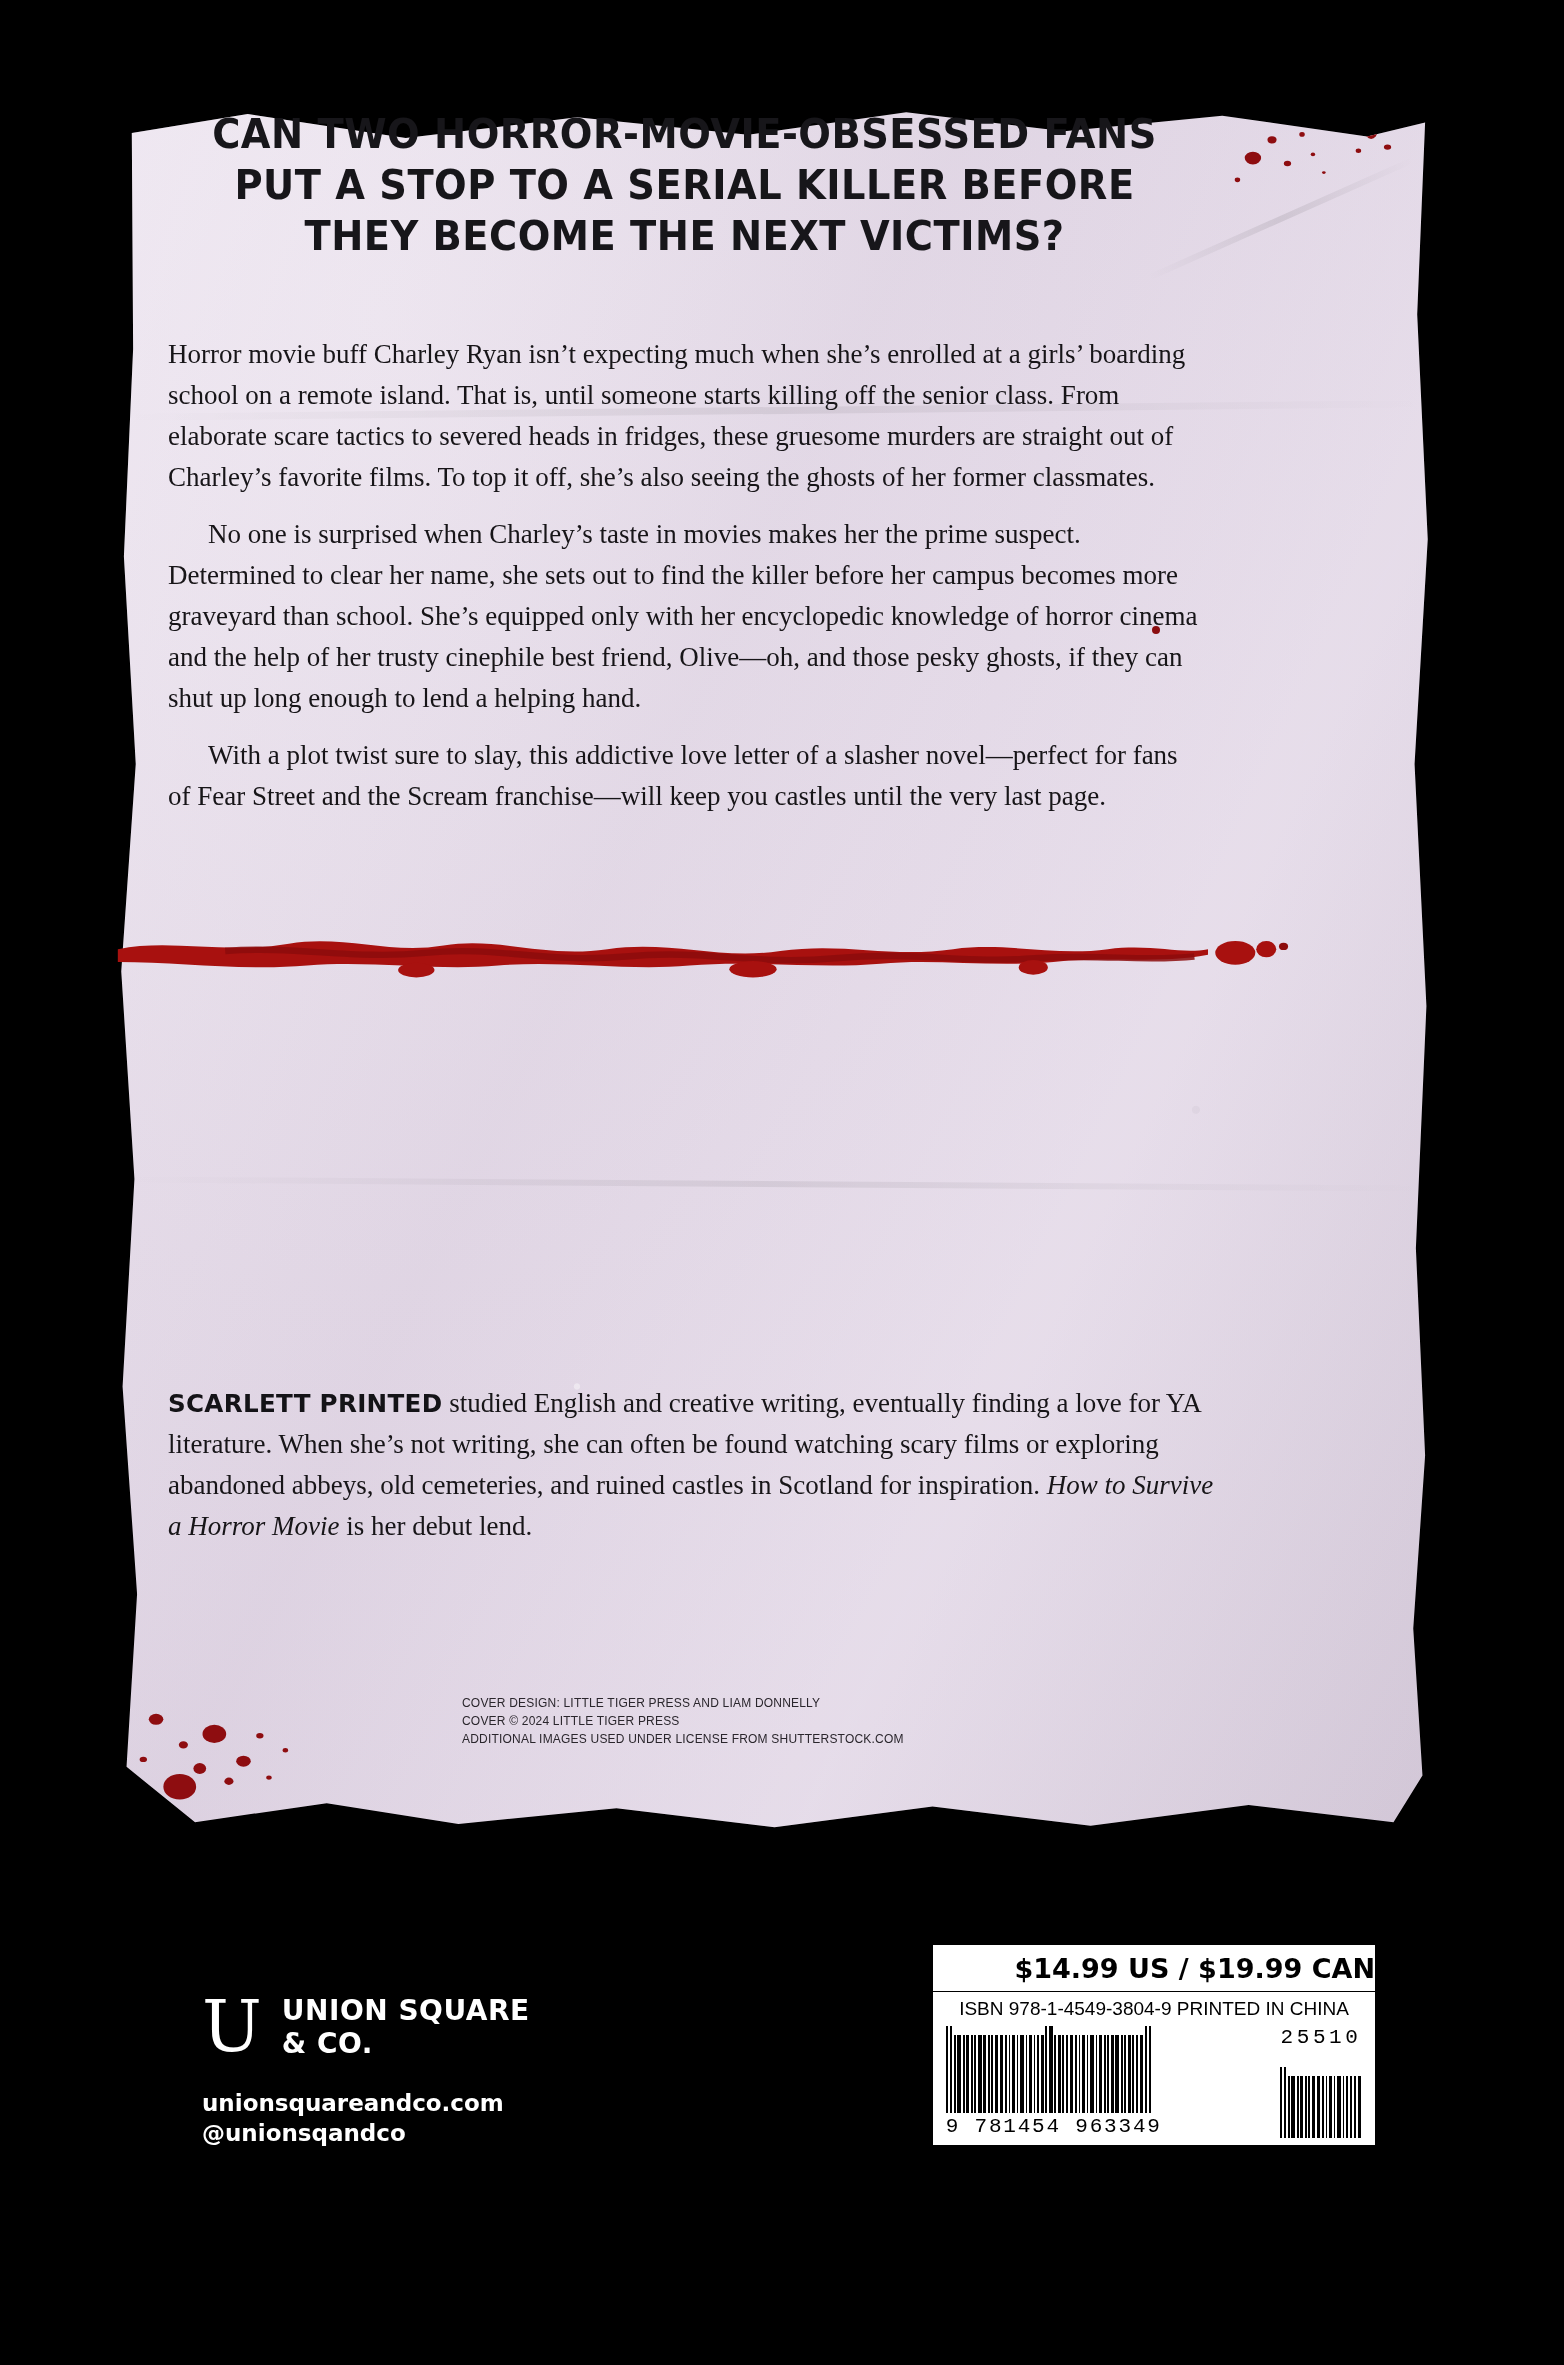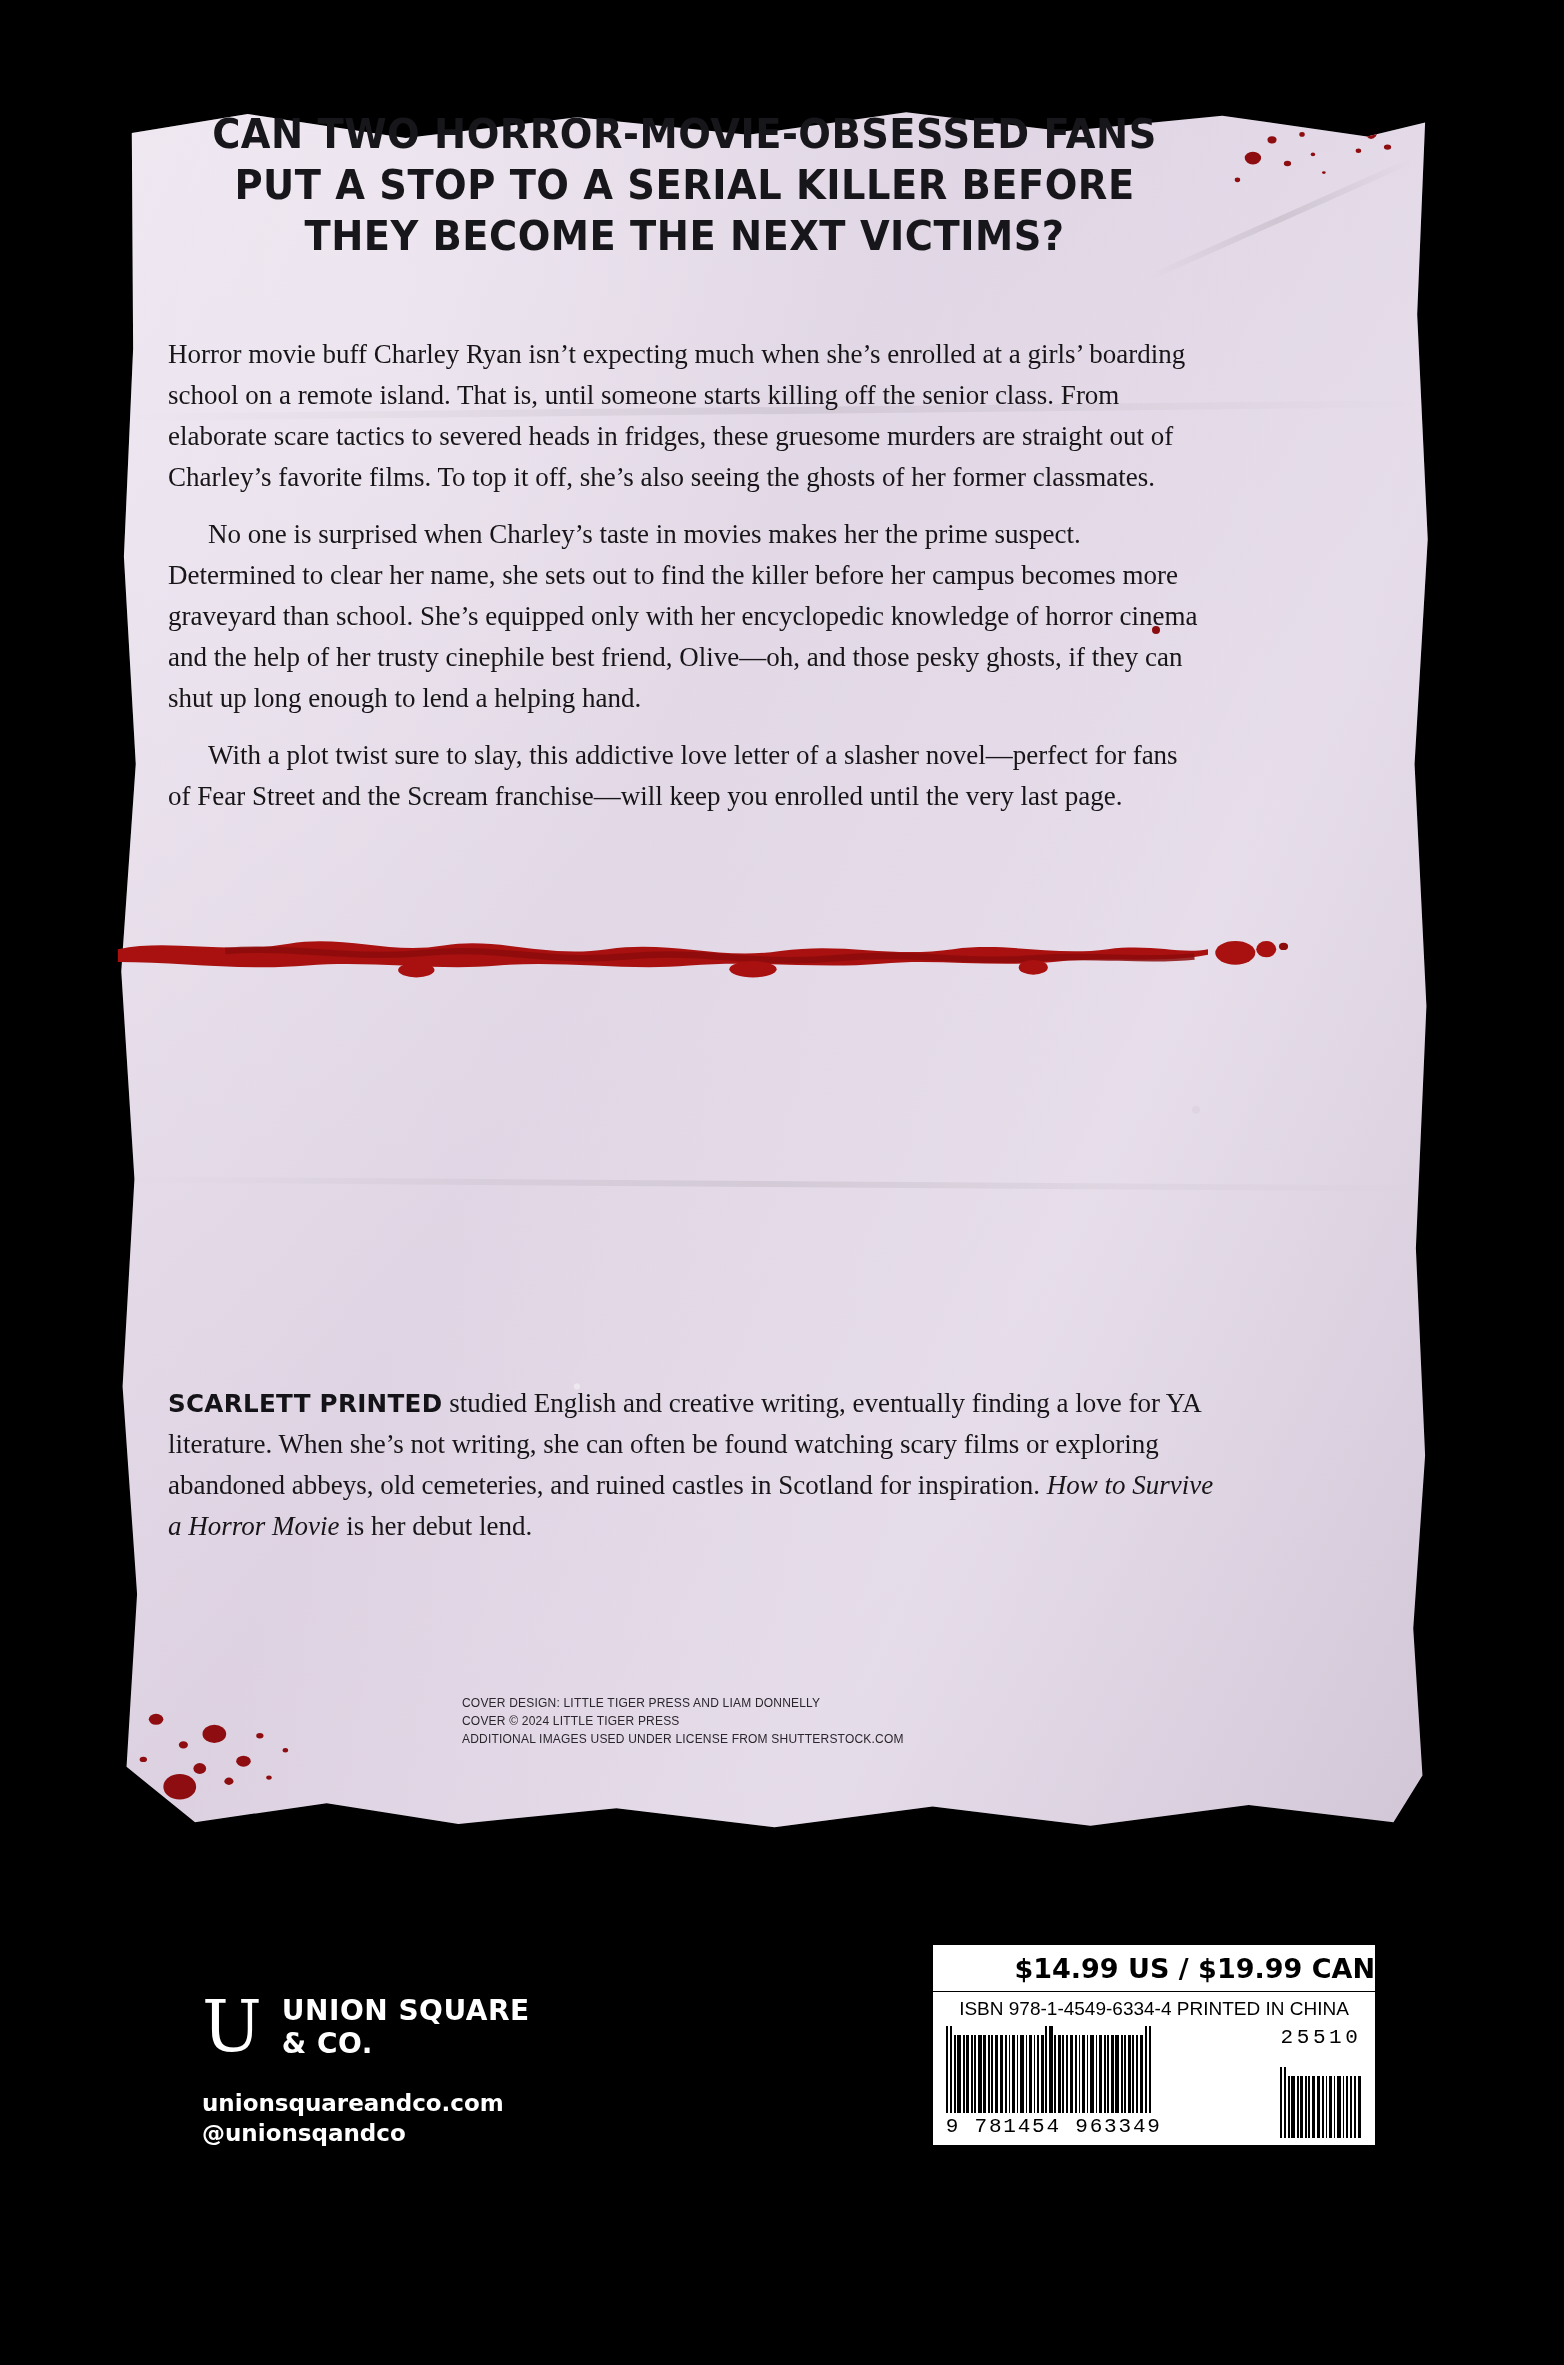--- a/index.html
+++ b/index.html
@@ -264,21 +264,21 @@
   <div class="spat" style="right:273px;top:519px;width:8.2px;height:8.2px"></div>
 </div>
 
 <div id="content">
   <h1 id="headline">CAN TWO HORROR-MOVIE-OBSESSED FANS
 PUT A STOP TO A SERIAL KILLER BEFORE
 THEY BECOME THE NEXT VICTIMS?</h1>
 
   <p class="blurb">Horror movie buff Charley Ryan isn’t expecting much when she’s enrolled at a girls’ boarding school on a remote island. That is, until someone starts killing off the senior class. From elaborate scare tactics to severed heads in fridges, these gruesome murders are straight out of Charley’s favorite films. To top it off, she’s also seeing the ghosts of her former classmates.</p>
   <p class="blurb">No one is surprised when Charley’s taste in movies makes her the prime suspect. Determined to clear her name, she sets out to find the killer before her campus becomes more graveyard than school. She’s equipped only with her encyclopedic knowledge of horror cinema and the help of her trusty cinephile best friend, Olive—oh, and those pesky ghosts, if they can shut up long enough to lend a helping hand.</p>
-  <p class="blurb">With a plot twist sure to slay, this addictive love letter of a slasher novel—perfect for fans of Fear Street and the Scream franchise—will keep you enrolled until the very last page.</p>
+  <p class="blurb">With a plot twist sure to slay, this addictive love letter of a slasher novel—perfect for fans of Fear Street and the Scream franchise—will keep you castles until the very last page.</p>
 </div>
 
 <svg id="blood-streak" viewBox="0 0 1300 72">
   <path d="M2,34 C60,22 120,40 190,28 C250,18 300,40 360,30 C420,20 470,44 540,34
            C610,24 660,46 730,36 C800,26 850,44 920,34 C980,26 1030,42 1090,34
            C1140,28 1170,40 1200,34 L1200,40 C1150,50 1090,42 1030,48
            C960,54 900,44 840,50 C770,56 700,46 630,52 C560,58 490,46 420,52
            C350,58 280,46 210,52 C140,58 70,48 2,48 Z" fill="#a8110f"></path>
   <path d="M120,36 C200,30 260,46 340,38 C420,30 470,50 560,42 C650,34 700,52 790,44
            C880,36 930,50 1010,44 C1080,39 1130,48 1185,42" stroke="#8c0c0c" stroke-width="7" fill="none" opacity="0.85"></path>
@@ -307,21 +307,21 @@
 &amp; CO.</div>
   </div>
   <div id="publisher-links">
     <div>unionsquareandco.com</div>
     <div>@unionsqandco</div>
   </div>
 </div>
 
 <div id="barcode-block">
   <div id="price-line">$14.99 US / $19.99 CAN</div>
-  <div id="isbn-line">ISBN 978-1-4549-6334-4 PRINTED IN CHINA</div>
+  <div id="isbn-line">ISBN 978-1-4549-3804-9 PRINTED IN CHINA</div>
   <div id="barcodes">
     <div class="bc">
       <div class="bc-bars" id="ean-bars">
           <i style="width: 2.7px; height: 87px; margin-right: 1.8px;"></i>
           <i style="width: 1.8px; height: 87px; margin-right: 1.8px;"></i>
           <i style="width: 1.8px; height: 78px; margin-right: 1.8px;"></i>
           <i style="width: 3.6px; height: 78px; margin-right: 1.8px;"></i>
           <i style="width: 1.8px; height: 78px; margin-right: 1.8px;"></i>
           <i style="width: 2.7px; height: 78px; margin-right: 1.8px;"></i>
           <i style="width: 1.8px; height: 78px; margin-right: 1.8px;"></i>

